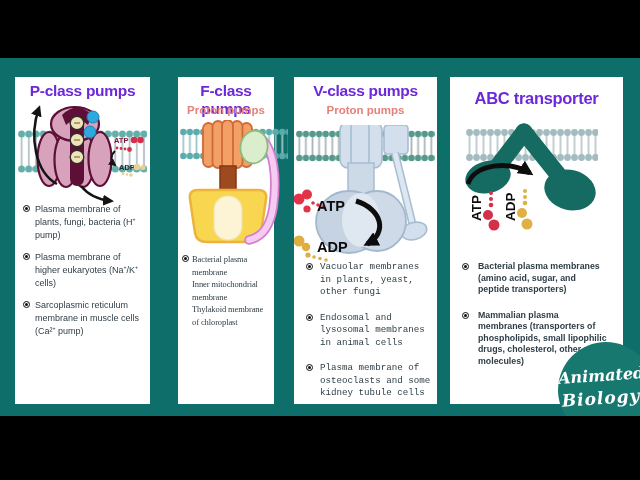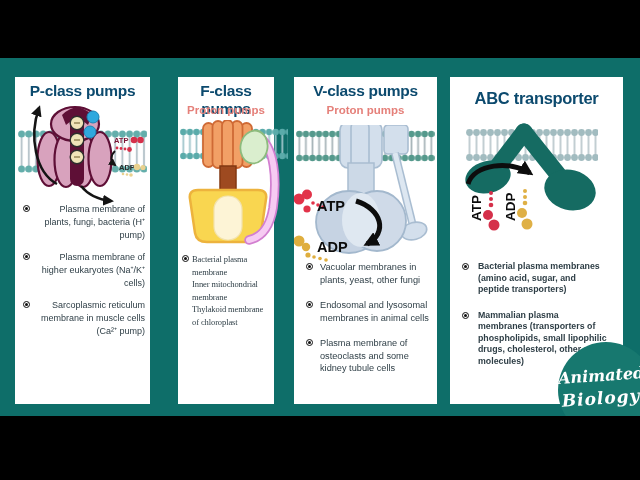--- a/index.html
+++ b/index.html
@@ -9,41 +9,41 @@
   .bar{position:absolute;left:0;width:640px;background:#000;z-index:3;}
   .bar.top{top:0;height:58px;}
   .bar.bottom{top:416px;height:64px;}
   .teal{position:absolute;left:0;top:58px;width:640px;height:358px;background:#0e6e69;z-index:0;}
   .panel{position:absolute;top:77px;height:327px;background:#fff;z-index:1;}
   .panel.p1{left:15px;width:135px;}
   .panel.p2{left:178px;width:96px;}
   .panel.p3{left:294px;width:143px;}
   .panel.p4{left:450px;width:173px;}
   .panel-title{position:absolute;left:0;right:0;top:5px;text-align:center;font-weight:bold;
-               font-size:15.5px;letter-spacing:-0.3px;color:#0c4a6e;}
+               font-size:15.5px;letter-spacing:-0.3px;color:#6d28d9;}
   .p4 .panel-title{top:12px;font-size:16.5px;}
   .panel-subtitle{position:absolute;left:0;right:0;top:27px;text-align:center;font-weight:bold;
                font-size:11.5px;color:#e5807a;}
   .illus{position:absolute;display:block;}
   svg text{font-family:"Liberation Sans",sans-serif;}
   .bullets{position:absolute;z-index:1;}
   .bullet-item{display:flex;align-items:flex-start;color:#2e3e46;}
   .bullet-icon{flex:0 0 auto;width:7px;height:7px;border:1.4px solid #101010;border-radius:50%;
                position:relative;margin-top:2px;}
   .bullet-icon::after{content:"";position:absolute;left:1px;top:1px;right:1px;bottom:1px;
                background:#101010;border-radius:50%;}
   
   .p1 .bullets{left:8px;right:5px;top:126px;}
-  .p1 .bullet-item{gap:5px;font-size:9px;line-height:13px;margin-bottom:9px;text-align:right;}
+  .p1 .bullet-item{gap:5px;font-size:9px;line-height:13px;margin-bottom:9px;}
   
   .p2 .bullets{left:4px;right:1px;top:176px;}
   .p2 .bullet-item{gap:3px;font-size:8.5px;line-height:12.5px;letter-spacing:-0.1px;}
   .pre{white-space:pre-line;font-family:Liberation Serif, serif;}
   
-  .p3 .bullets{left:12px;right:6px;top:184px;}
+  .p3 .bullets{left:12px;right:6px;top:184px;font-family:Liberation Mono, monospace;}
   .p3 .bullet-item{gap:7px;font-size:9.2px;line-height:12.5px;margin-bottom:13px;}
   
   .p4 .bullets{left:12px;right:14px;top:184px;}
   .p4 .bullet-item{gap:9px;font-size:8.8px;line-height:11.5px;margin-bottom:14px;font-weight:bold;}
   
   .logo{position:absolute;left:558px;top:342px;width:96px;height:96px;border-radius:50%;
         background:#17786f;z-index:2;color:#fff;text-align:center;}
   .logo-line1{position:absolute;left:0;right:10px;top:24px;font-family:"DejaVu Serif",serif;
         font-style:italic;font-weight:bold;font-size:16px;transform:rotate(-4deg);}
   .logo-line2{position:absolute;left:0;right:10px;top:46px;font-family:"DejaVu Serif",serif;

